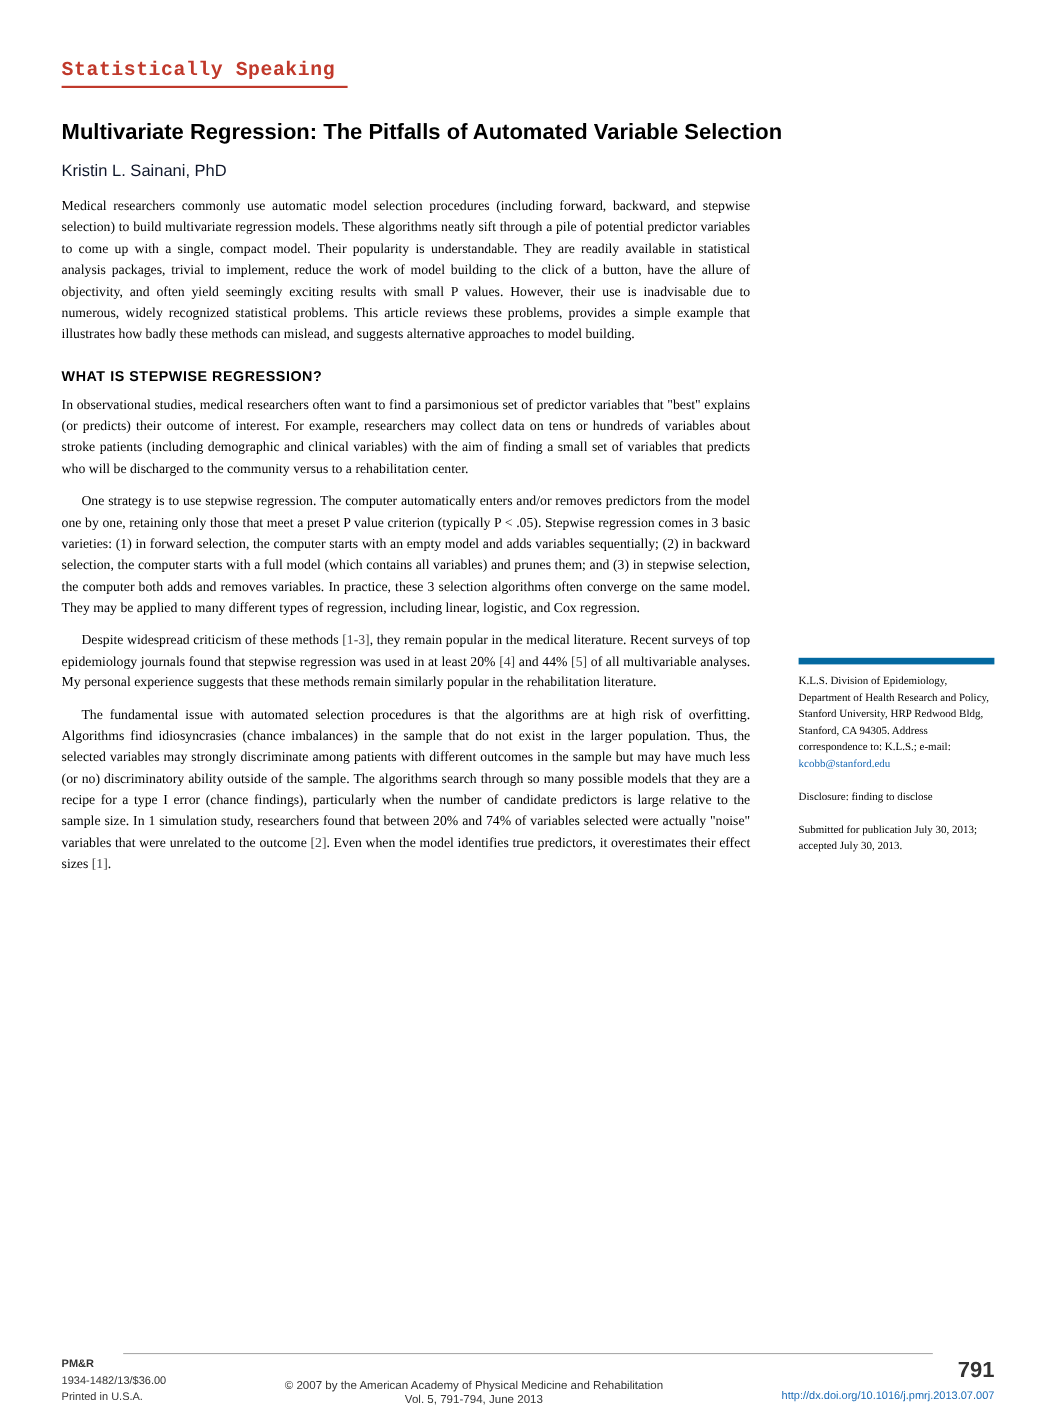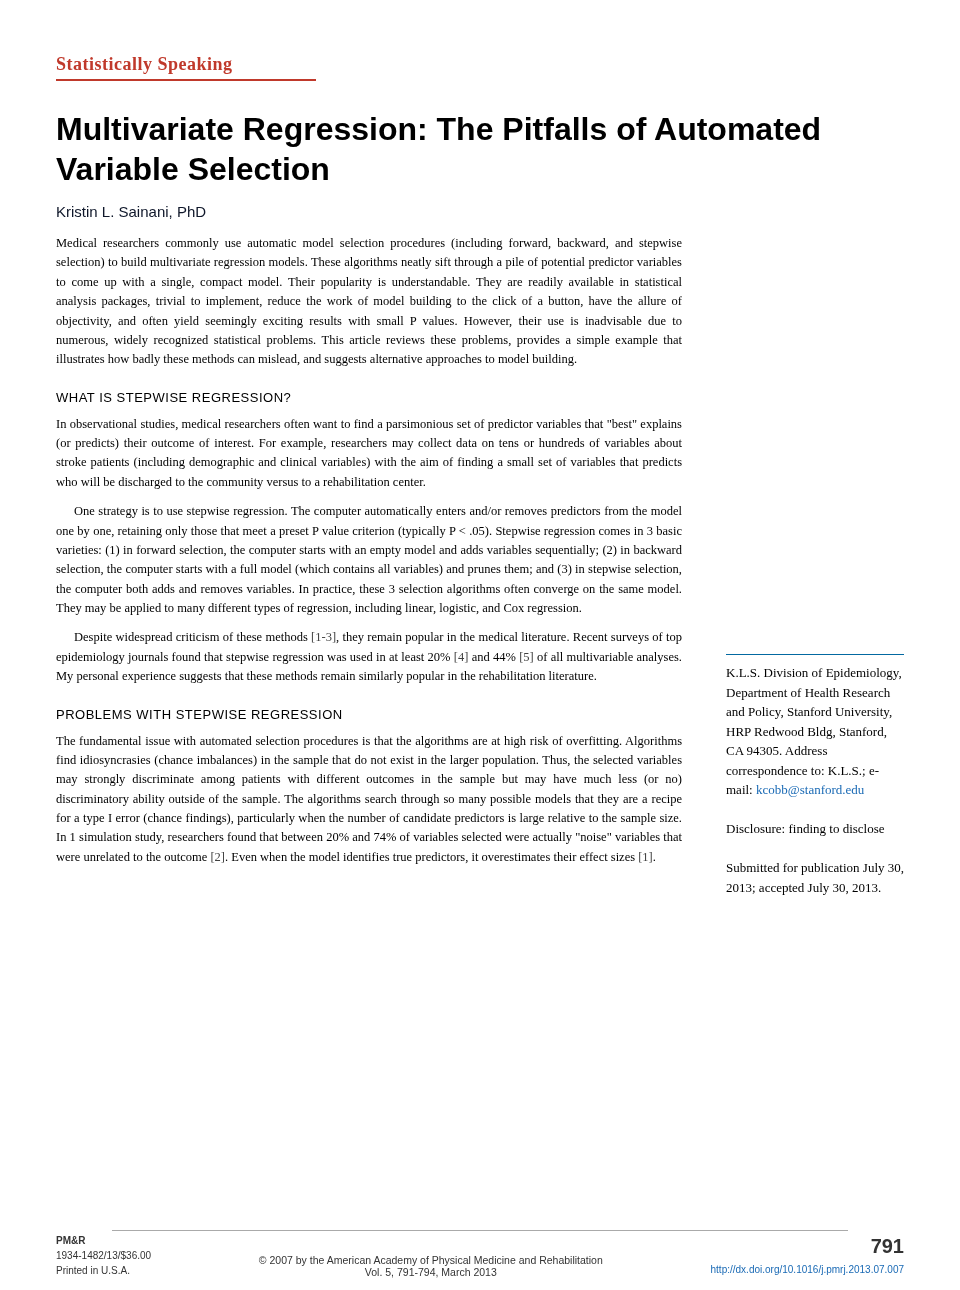--- a/index.html
+++ b/index.html
@@ -24,33 +24,33 @@
       flex-direction: column;
     }
     
     .section-header {
       margin-bottom: 6px;
     }
     .section-label {
       color: #c0392b;
       font-size: 18px;
       font-weight: bold;
-      font-family: Liberation Serif, serif;
+      font-family: Liberation Mono, monospace;
       letter-spacing: 0.5px;
     }
     .header-rule {
       border: none;
       border-top: 2px solid #c0392b;
       margin-top: 4px;
       margin-bottom: 22px;
       width: 260px;
     }
     
     .article-title {
-      font-size: 32px;
+      font-size: 20px;
       font-weight: bold;
       font-family: Arial, sans-serif;
       line-height: 1.25;
       margin-bottom: 14px;
       color: #000;
     }
     
     .author {
       font-size: 15px;
       font-family: Arial, sans-serif;
@@ -79,38 +79,38 @@
       text-align: justify;
       color: #000;
       margin-bottom: 10px;
     }
     .body-text + .body-text {
       text-indent: 18px;
     }
     
     .section-heading {
       font-size: 13px;
-      font-weight: normal;
+      font-weight: bold;
       font-family: Arial, sans-serif;
       letter-spacing: 0.5px;
       margin-top: 20px;
       margin-bottom: 10px;
       color: #000;
     }
     
     a.ref {
       color: #404040;
       text-decoration: none;
     }
     
     .sidebar-info {
-      font-size: 13px;
+      font-size: 10px;
       line-height: 1.5;
       color: #000;
-      border-top: 1px solid #0369a1;
+      border-top: 6px solid #0369a1;
       padding-top: 8px;
     }
     .sidebar-info .email {
       color: #1a6ab5;
     }
     
     .page-footer {
       position: absolute;
       bottom: 12px;
       left: 56px;
@@ -170,21 +170,20 @@
     <div class="main-layout">
       <div class="left-col">
 
         <p class="body-text">Medical researchers commonly use automatic model selection procedures (including forward, backward, and stepwise selection) to build multivariate regression models. These algorithms neatly sift through a pile of potential predictor variables to come up with a single, compact model. Their popularity is understandable. They are readily available in statistical analysis packages, trivial to implement, reduce the work of model building to the click of a button, have the allure of objectivity, and often yield seemingly exciting results with small P values. However, their use is inadvisable due to numerous, widely recognized statistical problems. This article reviews these problems, provides a simple example that illustrates how badly these methods can mislead, and suggests alternative approaches to model building.</p>
 
         <div class="section-heading">WHAT IS STEPWISE REGRESSION?</div>
         <p class="body-text">In observational studies, medical researchers often want to find a parsimonious set of predictor variables that "best" explains (or predicts) their outcome of interest. For example, researchers may collect data on tens or hundreds of variables about stroke patients (including demographic and clinical variables) with the aim of finding a small set of variables that predicts who will be discharged to the community versus to a rehabilitation center.</p>
         <p class="body-text">One strategy is to use stepwise regression. The computer automatically enters and/or removes predictors from the model one by one, retaining only those that meet a preset P value criterion (typically P &lt; .05). Stepwise regression comes in 3 basic varieties: (1) in forward selection, the computer starts with an empty model and adds variables sequentially; (2) in backward selection, the computer starts with a full model (which contains all variables) and prunes them; and (3) in stepwise selection, the computer both adds and removes variables. In practice, these 3 selection algorithms often converge on the same model. They may be applied to many different types of regression, including linear, logistic, and Cox regression.</p>
         <p class="body-text">Despite widespread criticism of these methods <a class="ref">[1-3]</a>, they remain popular in the medical literature. Recent surveys of top epidemiology journals found that stepwise regression was used in at least 20% <a class="ref">[4]</a> and 44% <a class="ref">[5]</a> of all multivariable analyses. My personal experience suggests that these methods remain similarly popular in the rehabilitation literature.</p>
 
-        <div class="section-heading">PROBLEMS WITH STEPWISE REGRESSION</div>
         <p class="body-text">The fundamental issue with automated selection procedures is that the algorithms are at high risk of overfitting. Algorithms find idiosyncrasies (chance imbalances) in the sample that do not exist in the larger population. Thus, the selected variables may strongly discriminate among patients with different outcomes in the sample but may have much less (or no) discriminatory ability outside of the sample. The algorithms search through so many possible models that they are a recipe for a type I error (chance findings), particularly when the number of candidate predictors is large relative to the sample size. In 1 simulation study, researchers found that between 20% and 74% of variables selected were actually "noise" variables that were unrelated to the outcome <a class="ref">[2]</a>. Even when the model identifies true predictors, it overestimates their effect sizes <a class="ref">[1]</a>.</p>
 
       </div>
 
       <div class="right-col">
         <div class="sidebar-info">
           <span>
             <span>K.L.S. Division of Epidemiology, Department of Health Research and Policy, Stanford University, HRP Redwood Bldg, Stanford, CA 94305. Address correspondence to: K.L.S.; e-mail:</span>
             <a class="email">kcobb@stanford.edu</a>
           </span>
@@ -200,20 +199,20 @@
 
   <div class="page-footer">
     <hr class="footer-divider" style="position:absolute;top:0;left:56px;right:56px;border:none;border-top:1px solid #aaa;">
     <div class="footer-left">
       <strong>PM&amp;R</strong><br>
       <span>1934-1482/13/$36.00</span><br>
       <span>Printed in U.S.A.</span>
     </div>
     <div class="footer-center">
       <span>© 2007 by the American Academy of Physical Medicine and Rehabilitation</span><br>
-      <span>Vol. 5, 791-794, March 2013</span>
+      <span>Vol. 5, 791-794, June 2013</span>
     </div>
     <div class="footer-right">
       <span class="page-num">791</span>
       <a class="doi-link">http://dx.doi.org/10.1016/j.pmrj.2013.07.007</a>
     </div>
   </div>
 </div>
 
 </body></html>

